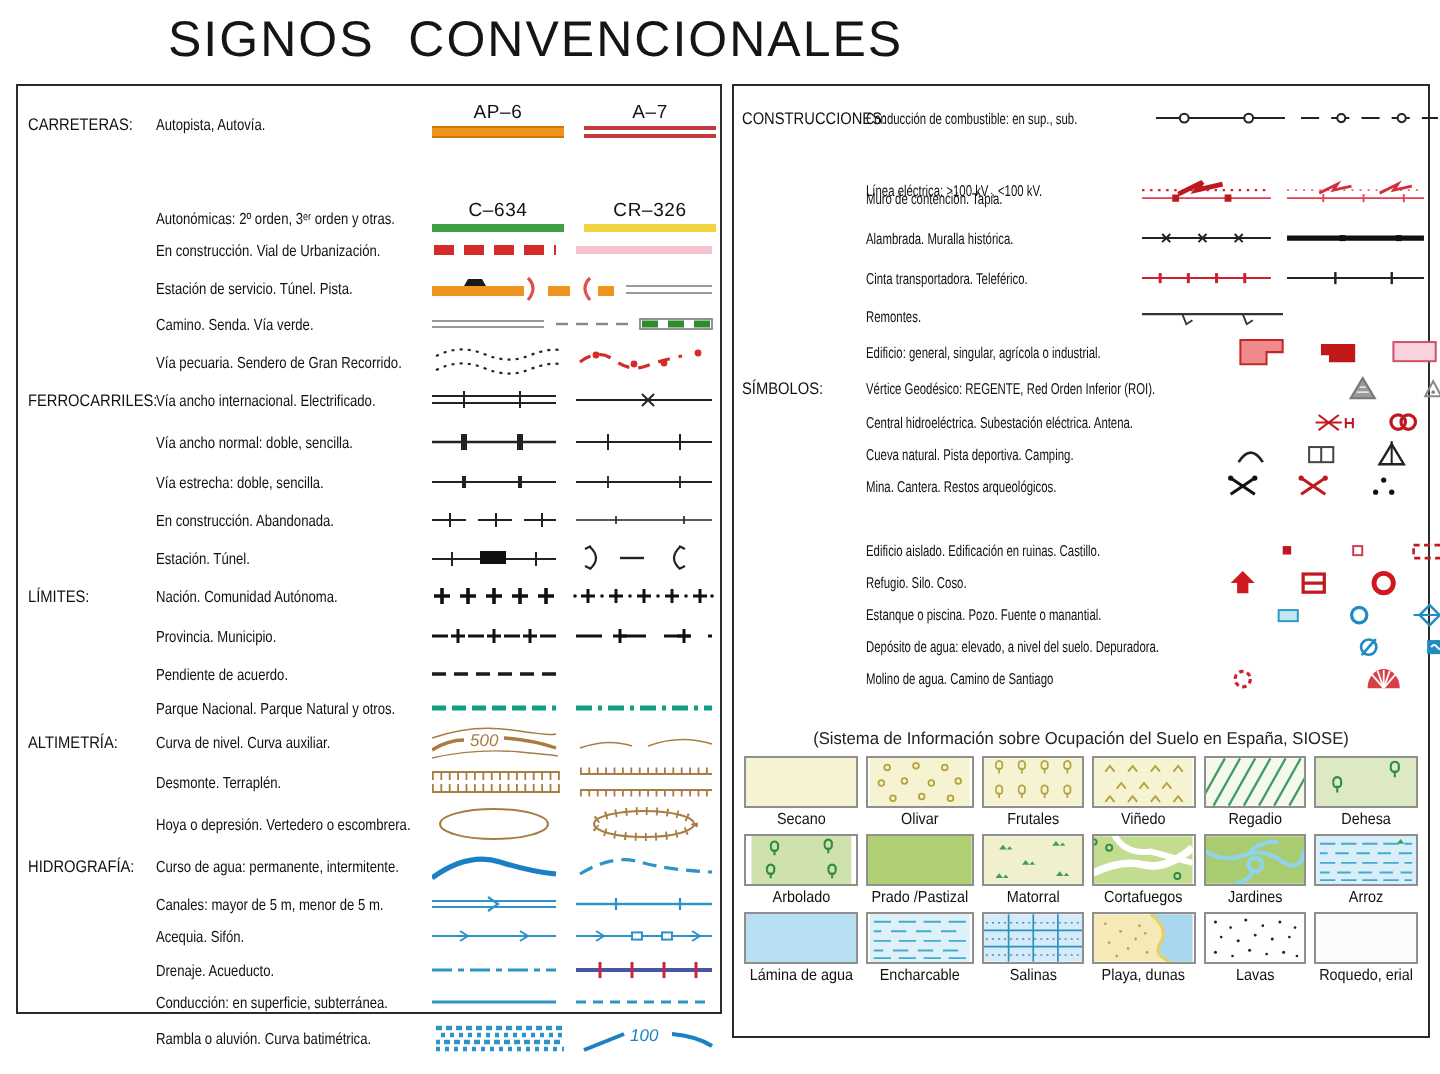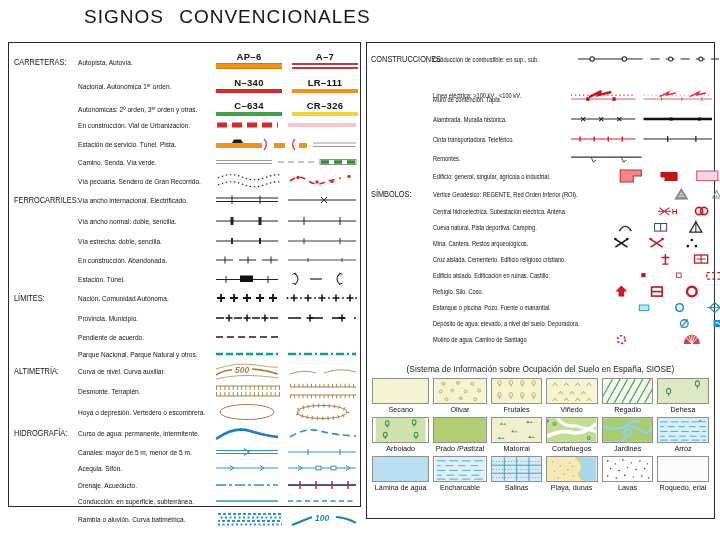--- a/index.html
+++ b/index.html
@@ -1,32 +1,32 @@
 <!DOCTYPE html>
 <html><head>
 <meta charset="utf-8">
 <style>
   html,body{margin:0;padding:0;background:#fff;}
   #canvas{position:relative;width:720px;height:537px;background:#fff;
           font-family:"Liberation Sans","DejaVu Sans",sans-serif;color:#111;overflow:hidden;}
-  .page-title{position:absolute;left:84px;top:6px;font-size:19px;letter-spacing:1px;
+  .page-title{position:absolute;left:84px;top:6px;font-size:25px;letter-spacing:1px;
               word-spacing:9px;color:#151515;}
   .panel{position:absolute;border:1.6px solid #2b2b2b;background:#fff;box-sizing:border-box;}
   #panel-left{left:8px;top:42px;width:353px;height:465px;}
   #panel-right{left:366px;top:42px;width:349px;height:477px;}
   .lrow{position:absolute;left:5px;right:2px;height:18px;display:grid;
         grid-template-columns:64px 138px 142px;align-items:center;}
   .lrow.tall{height:24px;align-items:end;}
   .rrow{position:absolute;left:4px;right:2px;height:16px;display:grid;
         grid-template-columns:62px 1fr 141px;align-items:center;}
   .cat{font-size:8.4px;white-space:nowrap;transform:scaleX(.88);transform-origin:0 50%;color:#111;}
   .lrow .desc{font-size:8px;white-space:nowrap;width:121%;transform:scaleX(.82);transform-origin:0 50%;}
   .rrow .desc{font-size:7.8px;white-space:nowrap;width:137%;transform:scaleX(.73);transform-origin:0 50%;}
   .tall .cat,.tall .desc{margin-bottom:3px;}
-  .sym{height:100%;font-weight:bold;}
+  .sym{height:100%;}
   .sym svg{display:block;width:100%;height:100%;}
   .shields{display:flex;gap:10px;align-items:flex-end;padding-bottom:1px;}
   .shield{flex:1;}
   .shield-label{display:block;text-align:center;font-size:9.5px;letter-spacing:.3px;margin-bottom:1px;}
   .bar{width:100%;box-sizing:border-box;}
   .bar-ap{height:6px;background:#F0921E;border-top:1.2px solid #D57800;border-bottom:1.2px solid #D57800;}
   .bar-a2{height:6px;background:#fff;border-top:2px solid #C43840;border-bottom:2px solid #C43840;}
   .bar-n{height:4.5px;background:#D42A28;}
   .bar-lr{height:4.5px;background:#F0921E;}
   .bar-c{height:4.5px;background:#3FA048;}
@@ -58,34 +58,20 @@
             <span class="shield-label">AP–6</span>
             <div class="bar bar-ap"></div>
           </div>
         <div class="shield">
             <span class="shield-label">A–7</span>
             <div class="bar bar-a2"></div>
           </div>
       </div>
     </div>
 
-    <div class="lrow tall" style="top:27px">
-      <div class="cat"></div>
-      <div class="desc">Nacional. Autonómica 1ᵉʳ orden.</div>
-      <div class="sym shields">
-        <div class="shield">
-            <span class="shield-label">N–340</span>
-            <div class="bar bar-n"></div>
-          </div>
-        <div class="shield">
-            <span class="shield-label">LR–111</span>
-            <div class="bar bar-lr"></div>
-          </div>
-      </div>
-    </div>
 
     <div class="lrow tall" style="top:50px">
       <div class="cat"></div>
       <div class="desc">Autonómicas: 2º orden, 3ᵉʳ orden y otras.</div>
       <div class="sym shields">
         <div class="shield">
             <span class="shield-label">C–634</span>
             <div class="bar bar-c"></div>
           </div>
         <div class="shield">
@@ -610,35 +596,20 @@
         </g>
         <circle cx="79" cy="4" r="1.3" fill="#C01820"></circle>
             <circle cx="91" cy="4" r="1.3" fill="#C01820"></circle>
         <circle cx="120" cy="5" r="1.3" fill="#111"></circle>
             <circle cx="116" cy="11" r="1.3" fill="#111"></circle>
             <circle cx="124" cy="11" r="1.3" fill="#111"></circle>
       </svg>
         </div>
     </div>
 
-    <div class="rrow" style="top:208px">
-      <div class="cat"></div>
-        <div class="desc">Cruz aislada. Cementerio. Edificio religioso cristiano.</div>
-      <div class="sym">
-          <svg viewBox="0 0 140 16">
-        <g stroke="#C01820" stroke-width="1.4" fill="none">
-          <path d="M50,3 V13 M46,6.5 H54 M47,13 H53"></path>
-        </g>
-        <rect x="79" y="4" width="13" height="8" fill="none" stroke="#C01820" stroke-width="1.3"></rect>
-        <path d="M85.5,4 V12 M81,8 H90" stroke="#C01820" stroke-width="1.1" fill="none"></path>
-        <circle cx="120" cy="11" r="2.9" fill="#C01820"></circle>
-        <path d="M120,8 V2.5 M117.5,4.5 H122.5" stroke="#C01820" stroke-width="1.2" fill="none"></path>
-      </svg>
-        </div>
-    </div>
 
     <div class="rrow" style="top:224px">
       <div class="cat"></div>
         <div class="desc">Edificio aislado. Edificación en ruinas. Castillo.</div>
       <div class="sym">
           <svg viewBox="0 0 140 16">
         <rect x="48" y="6" width="4.2" height="4.2" fill="#C01820"></rect>
         <rect x="83" y="6" width="4.5" height="4.5" fill="none" stroke="#D04050" stroke-width="1"></rect>
         <rect x="113" y="5.5" width="14" height="6.5" fill="none" stroke="#C01820" stroke-width="1.3" stroke-dasharray="3 2.2"></rect>
       </svg>

